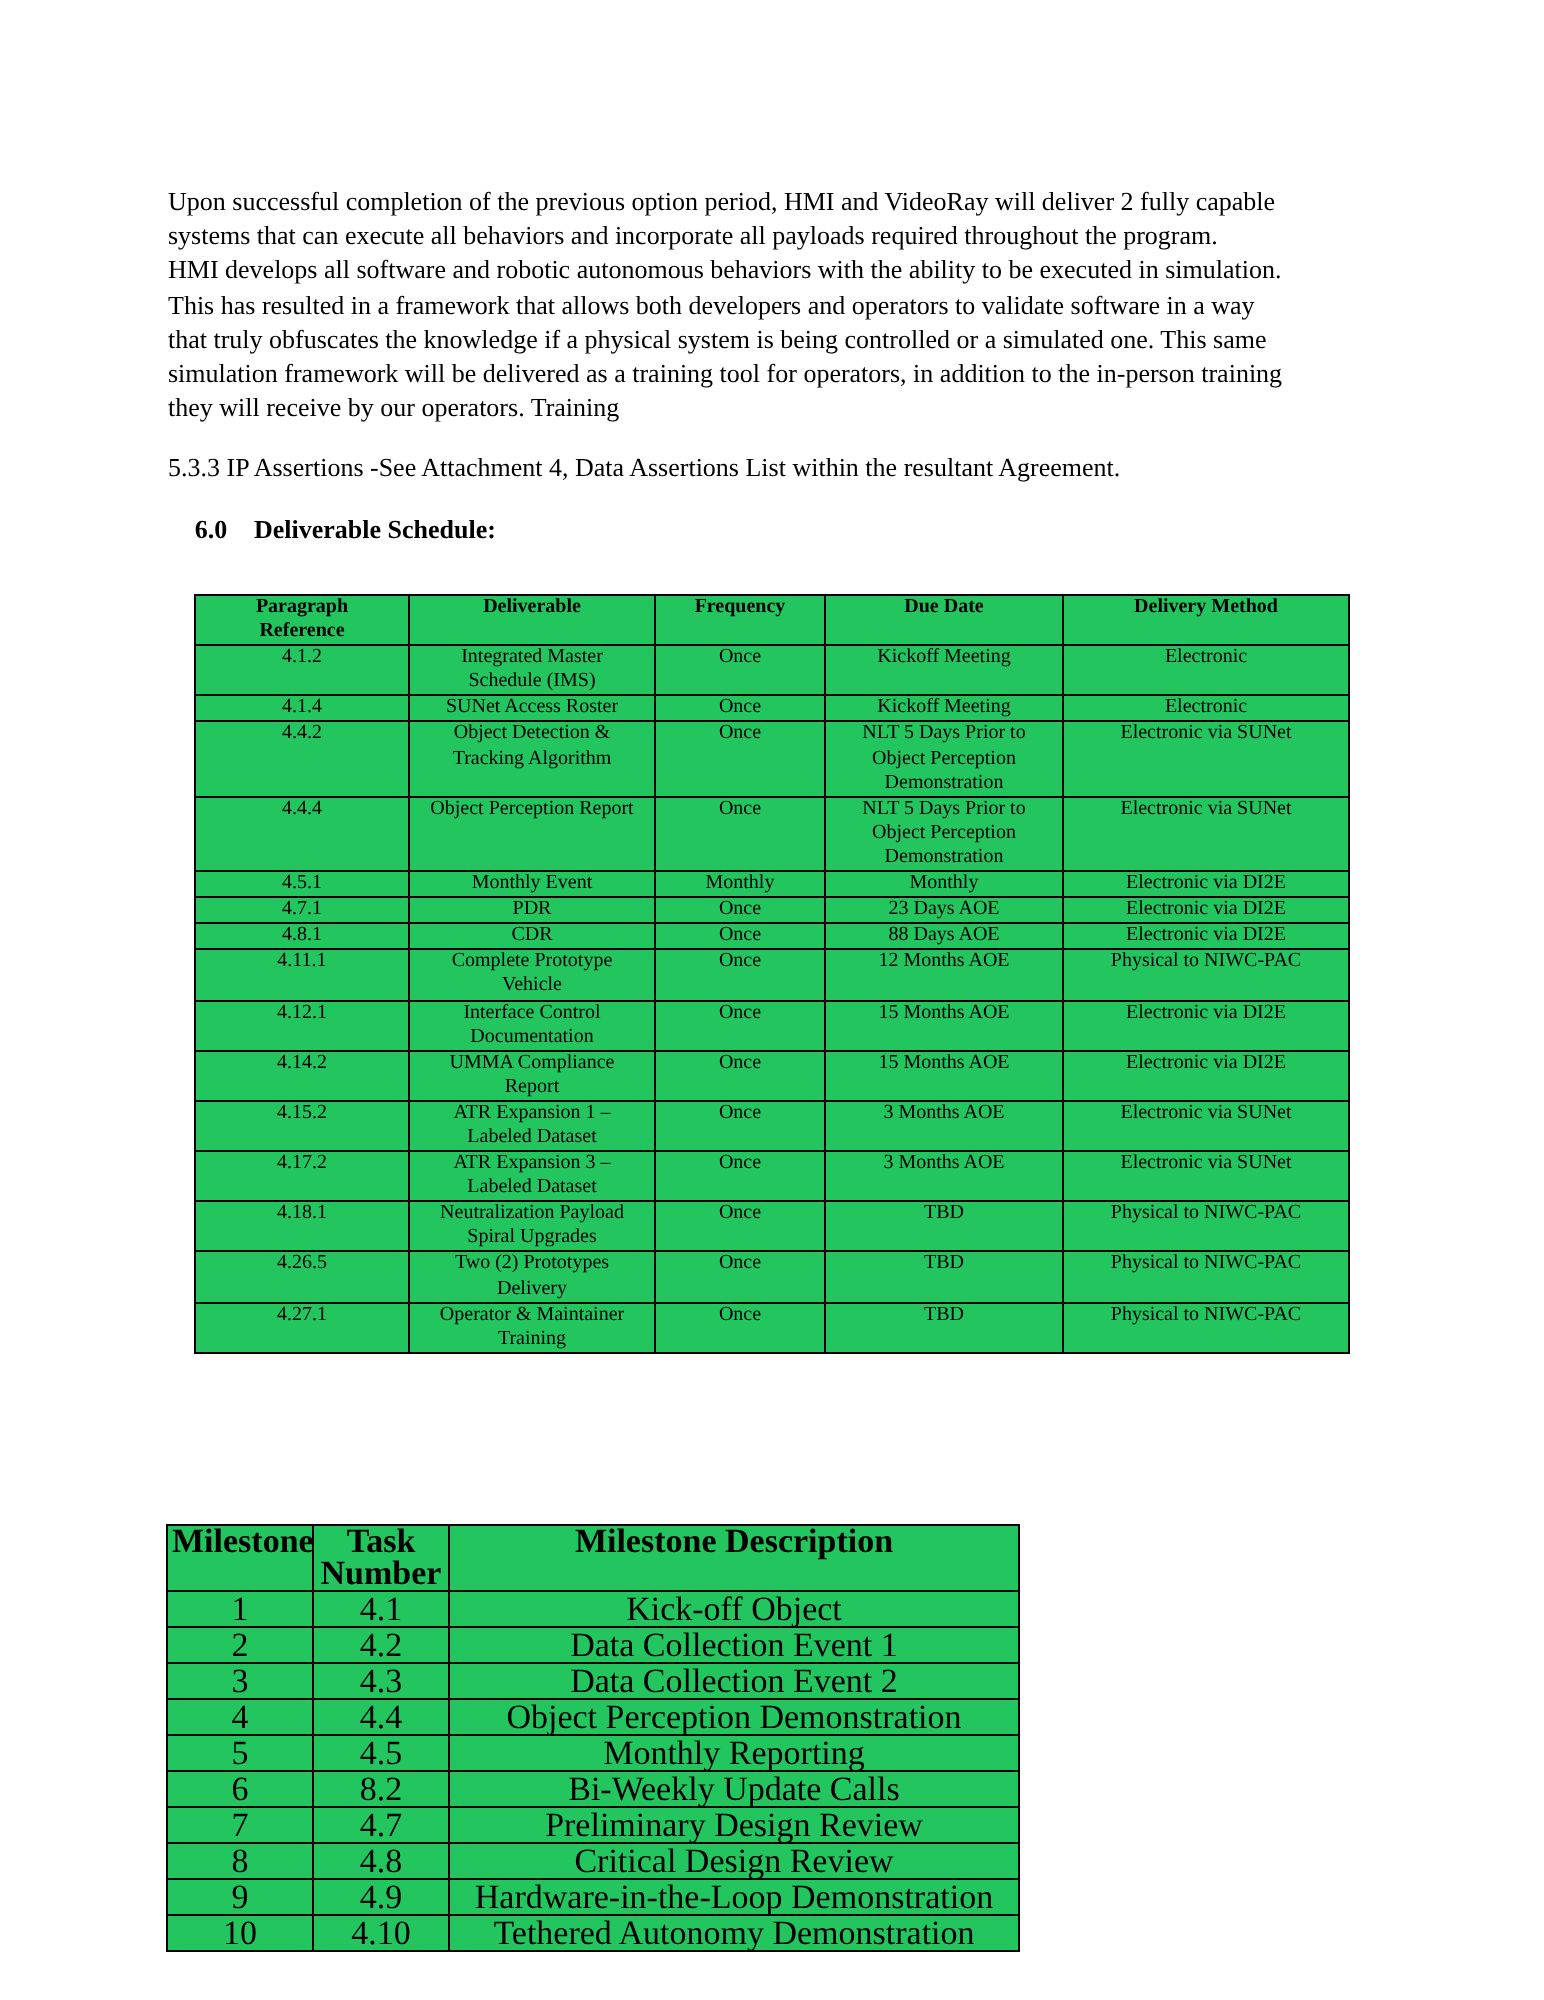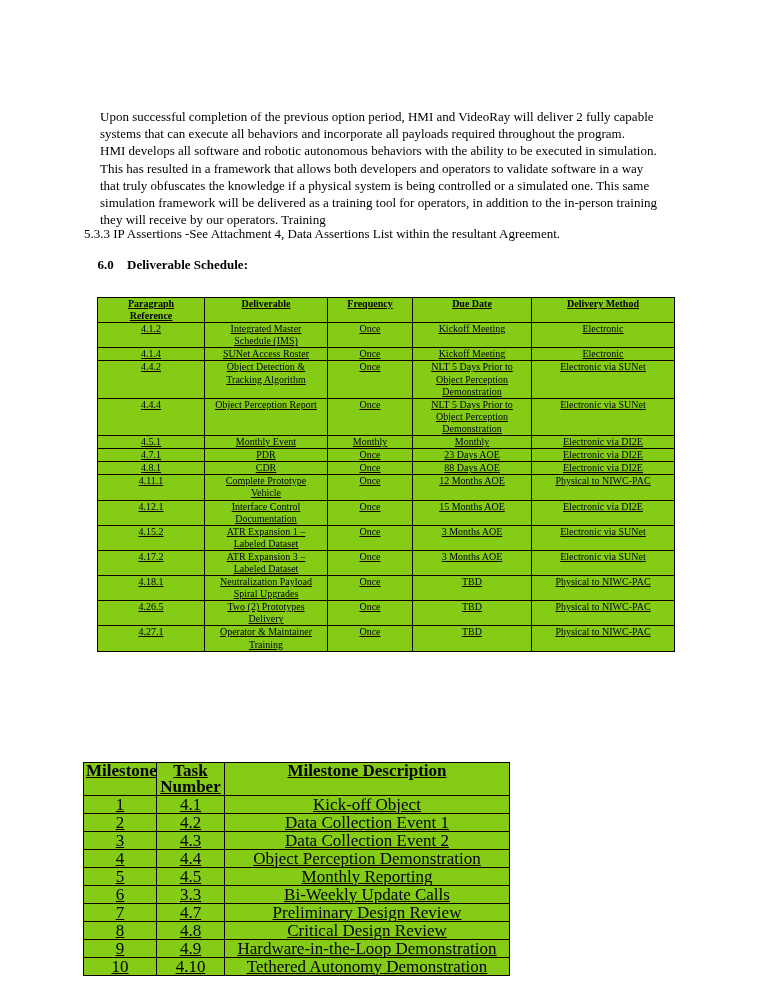--- a/index.html
+++ b/index.html
@@ -8,43 +8,42 @@
     background: #ffffff;
     font-family: "Liberation Serif", serif;
     color: #000000;
     position: relative;
     overflow: hidden;
   }
   .page { position: absolute; inset: 0; }
 
   .intro {
     position: absolute; left: 84px; top: 92px; width: 648px;
-    margin: 16px;
+    margin: 0;
     font-size: 13px; line-height: 17.2px;
     white-space: pre-line;
   }
   .ip-line {
     position: absolute; left: 84px; top: 226px; width: 648px;
     margin: 0;
     font-size: 13px; line-height: 16px;
   }
   .heading {
     position: absolute; left: 84px;
     font-weight: bold; font-size: 13px; line-height: 16px;
   }
   .heading-6 { top: 257px; }
   .heading-7 { top: 786px; margin-top: 28px; }
   .hnum { display: inline-block; width: 43px; text-align: center; }
 
   table {
     position: absolute;
     border-collapse: collapse;
     table-layout: fixed;
-    background: #84cc16;
-    text-decoration: underline;
+    background: #22c55e;
   }
   th, td {
     border: 1px solid #000000;
     text-align: center;
     vertical-align: top;
     white-space: pre-line;
     padding: 0 2px;
     overflow: hidden;
   }
   th { font-weight: bold; }
@@ -164,20 +163,28 @@
         </tr>
         <tr>
           <td>4.12.1</td>
           <td>Interface Control
 Documentation</td>
           <td>Once</td>
           <td>15 Months AOE</td>
           <td>Electronic via DI2E</td>
         </tr>
         <tr>
+          <td>4.14.2</td>
+          <td>UMMA Compliance
+Report</td>
+          <td>Once</td>
+          <td>15 Months AOE</td>
+          <td>Electronic via DI2E</td>
+        </tr>
+        <tr>
           <td>4.15.2</td>
           <td>ATR Expansion 1 –
 Labeled Dataset</td>
           <td>Once</td>
           <td>3 Months AOE</td>
           <td>Electronic via SUNet</td>
         </tr>
         <tr>
           <td>4.17.2</td>
           <td>ATR Expansion 3 –
@@ -252,21 +259,21 @@
           <td>4.4</td>
           <td>Object Perception Demonstration</td>
         </tr>
         <tr>
           <td>5</td>
           <td>4.5</td>
           <td>Monthly Reporting</td>
         </tr>
         <tr>
           <td>6</td>
-          <td>3.3</td>
+          <td>8.2</td>
           <td>Bi-Weekly Update Calls</td>
         </tr>
         <tr>
           <td>7</td>
           <td>4.7</td>
           <td>Preliminary Design Review</td>
         </tr>
         <tr>
           <td>8</td>
           <td>4.8</td>

